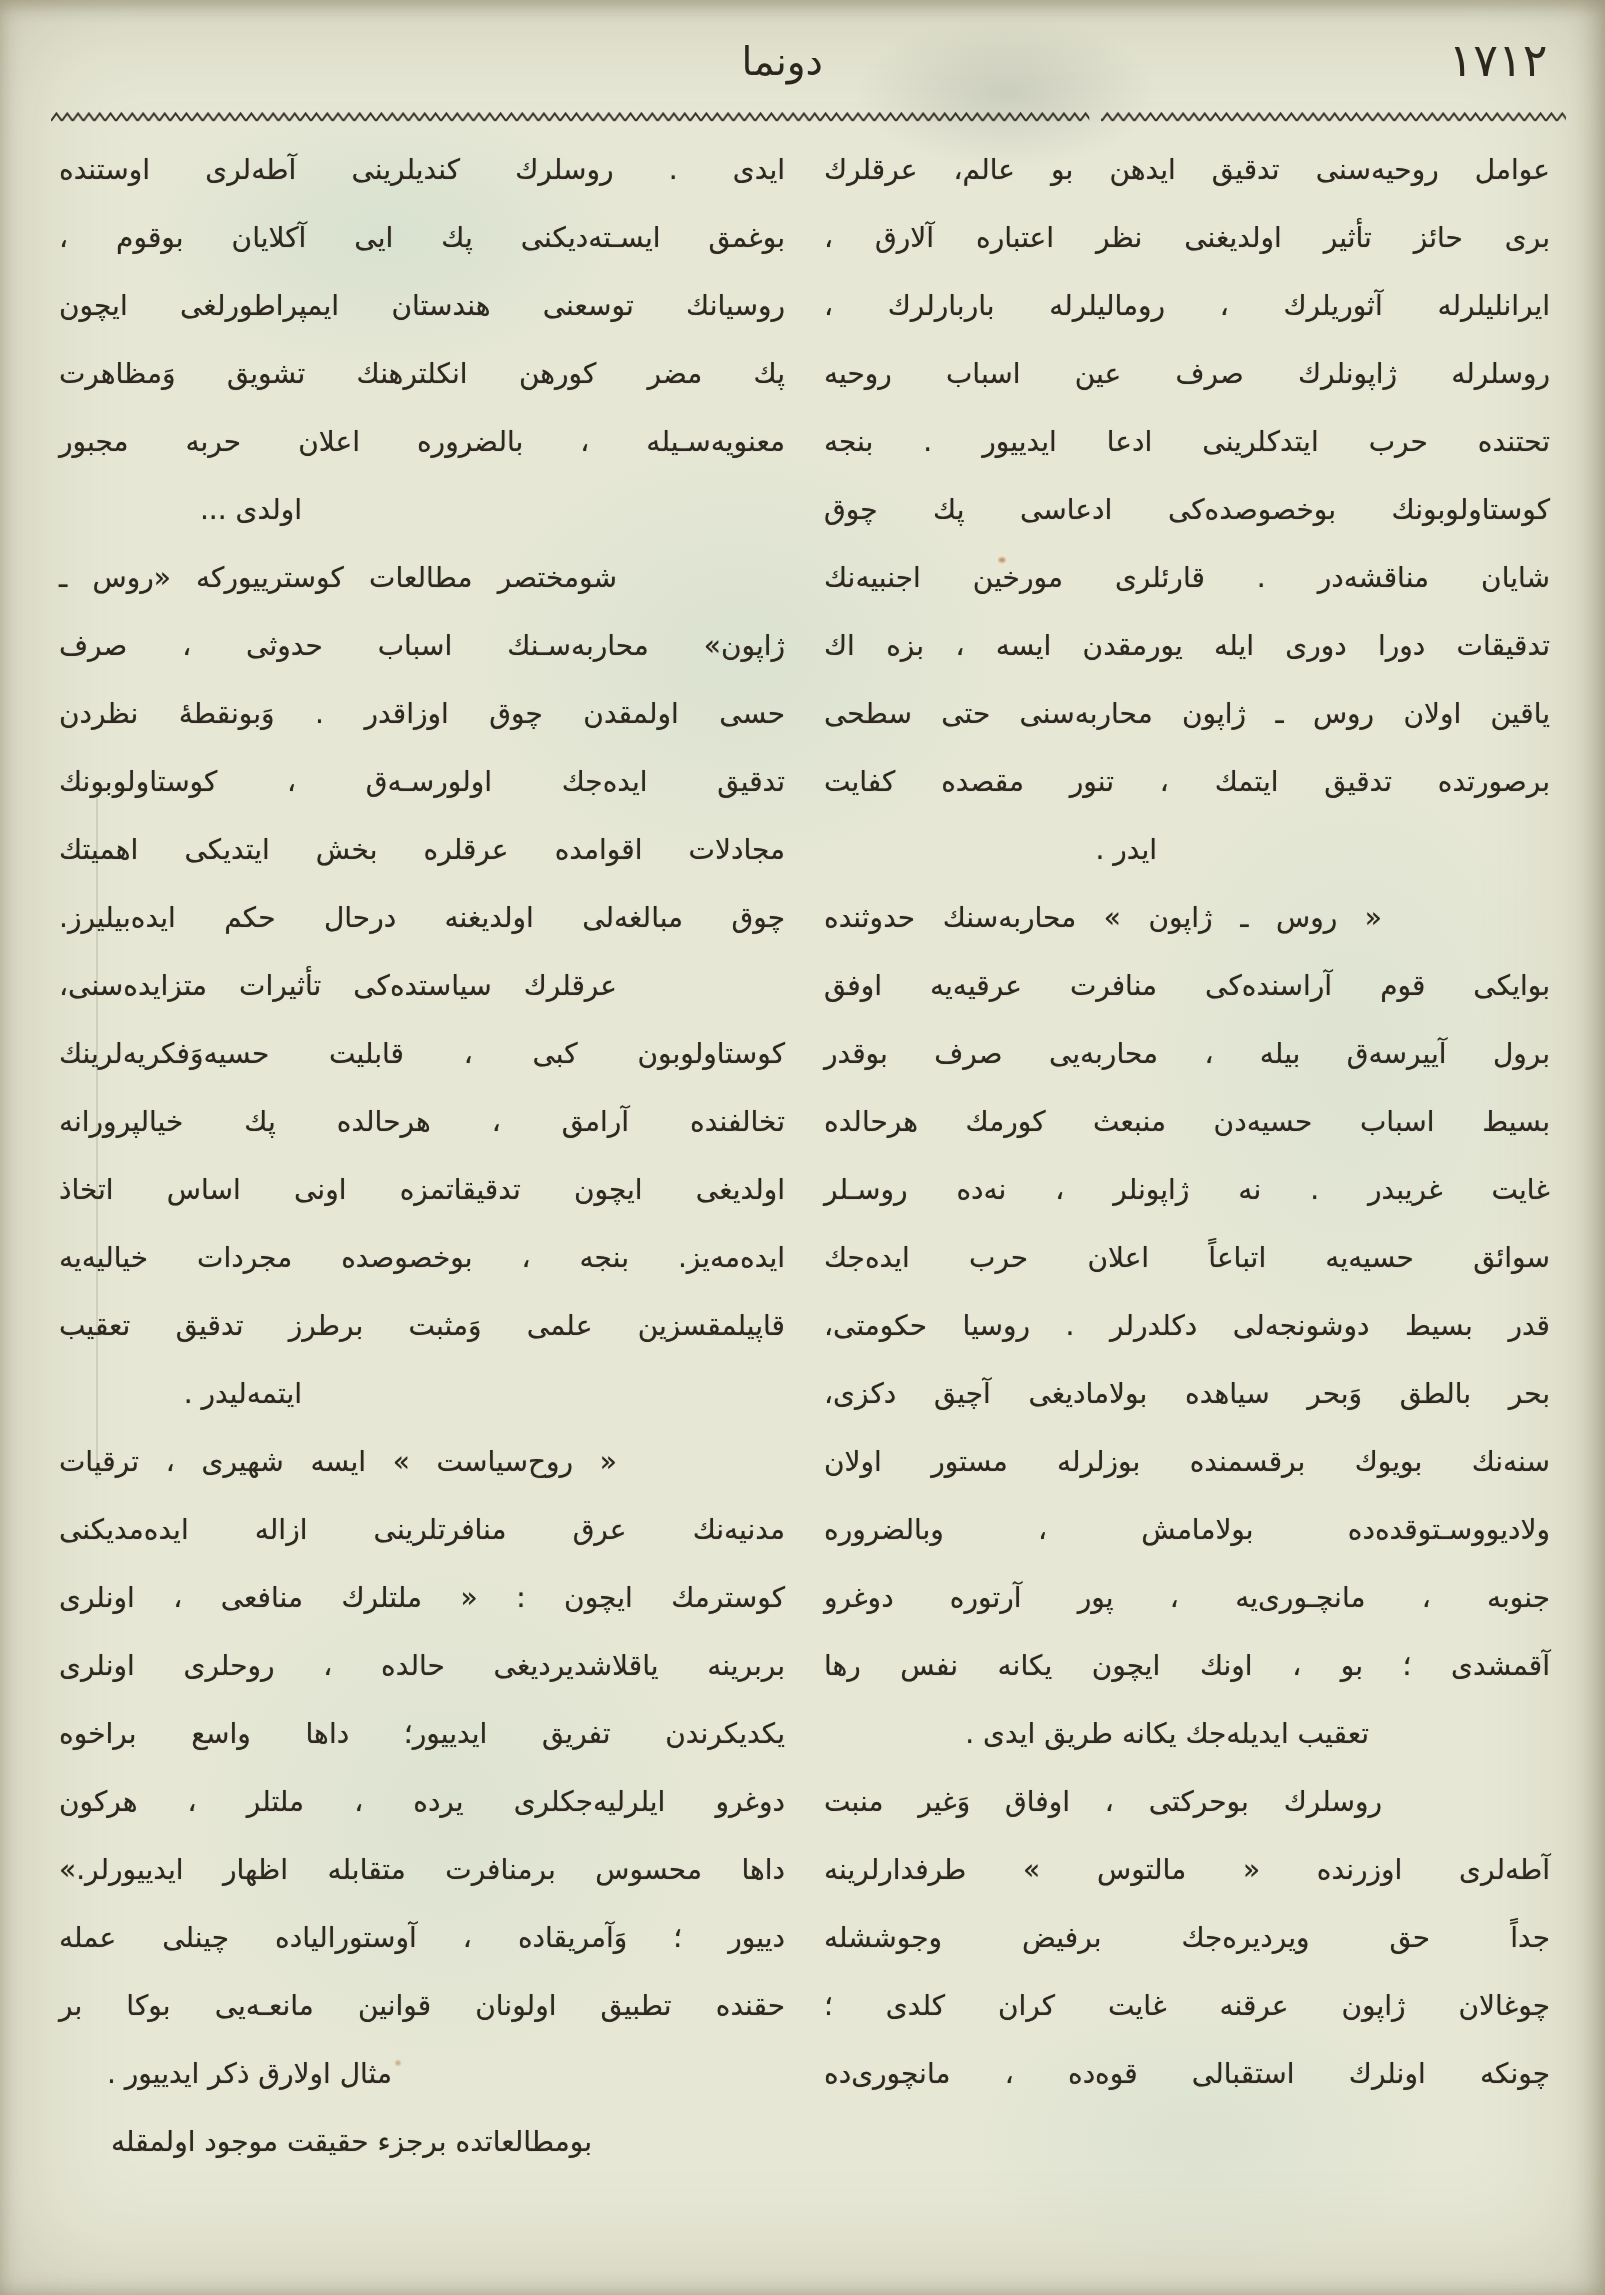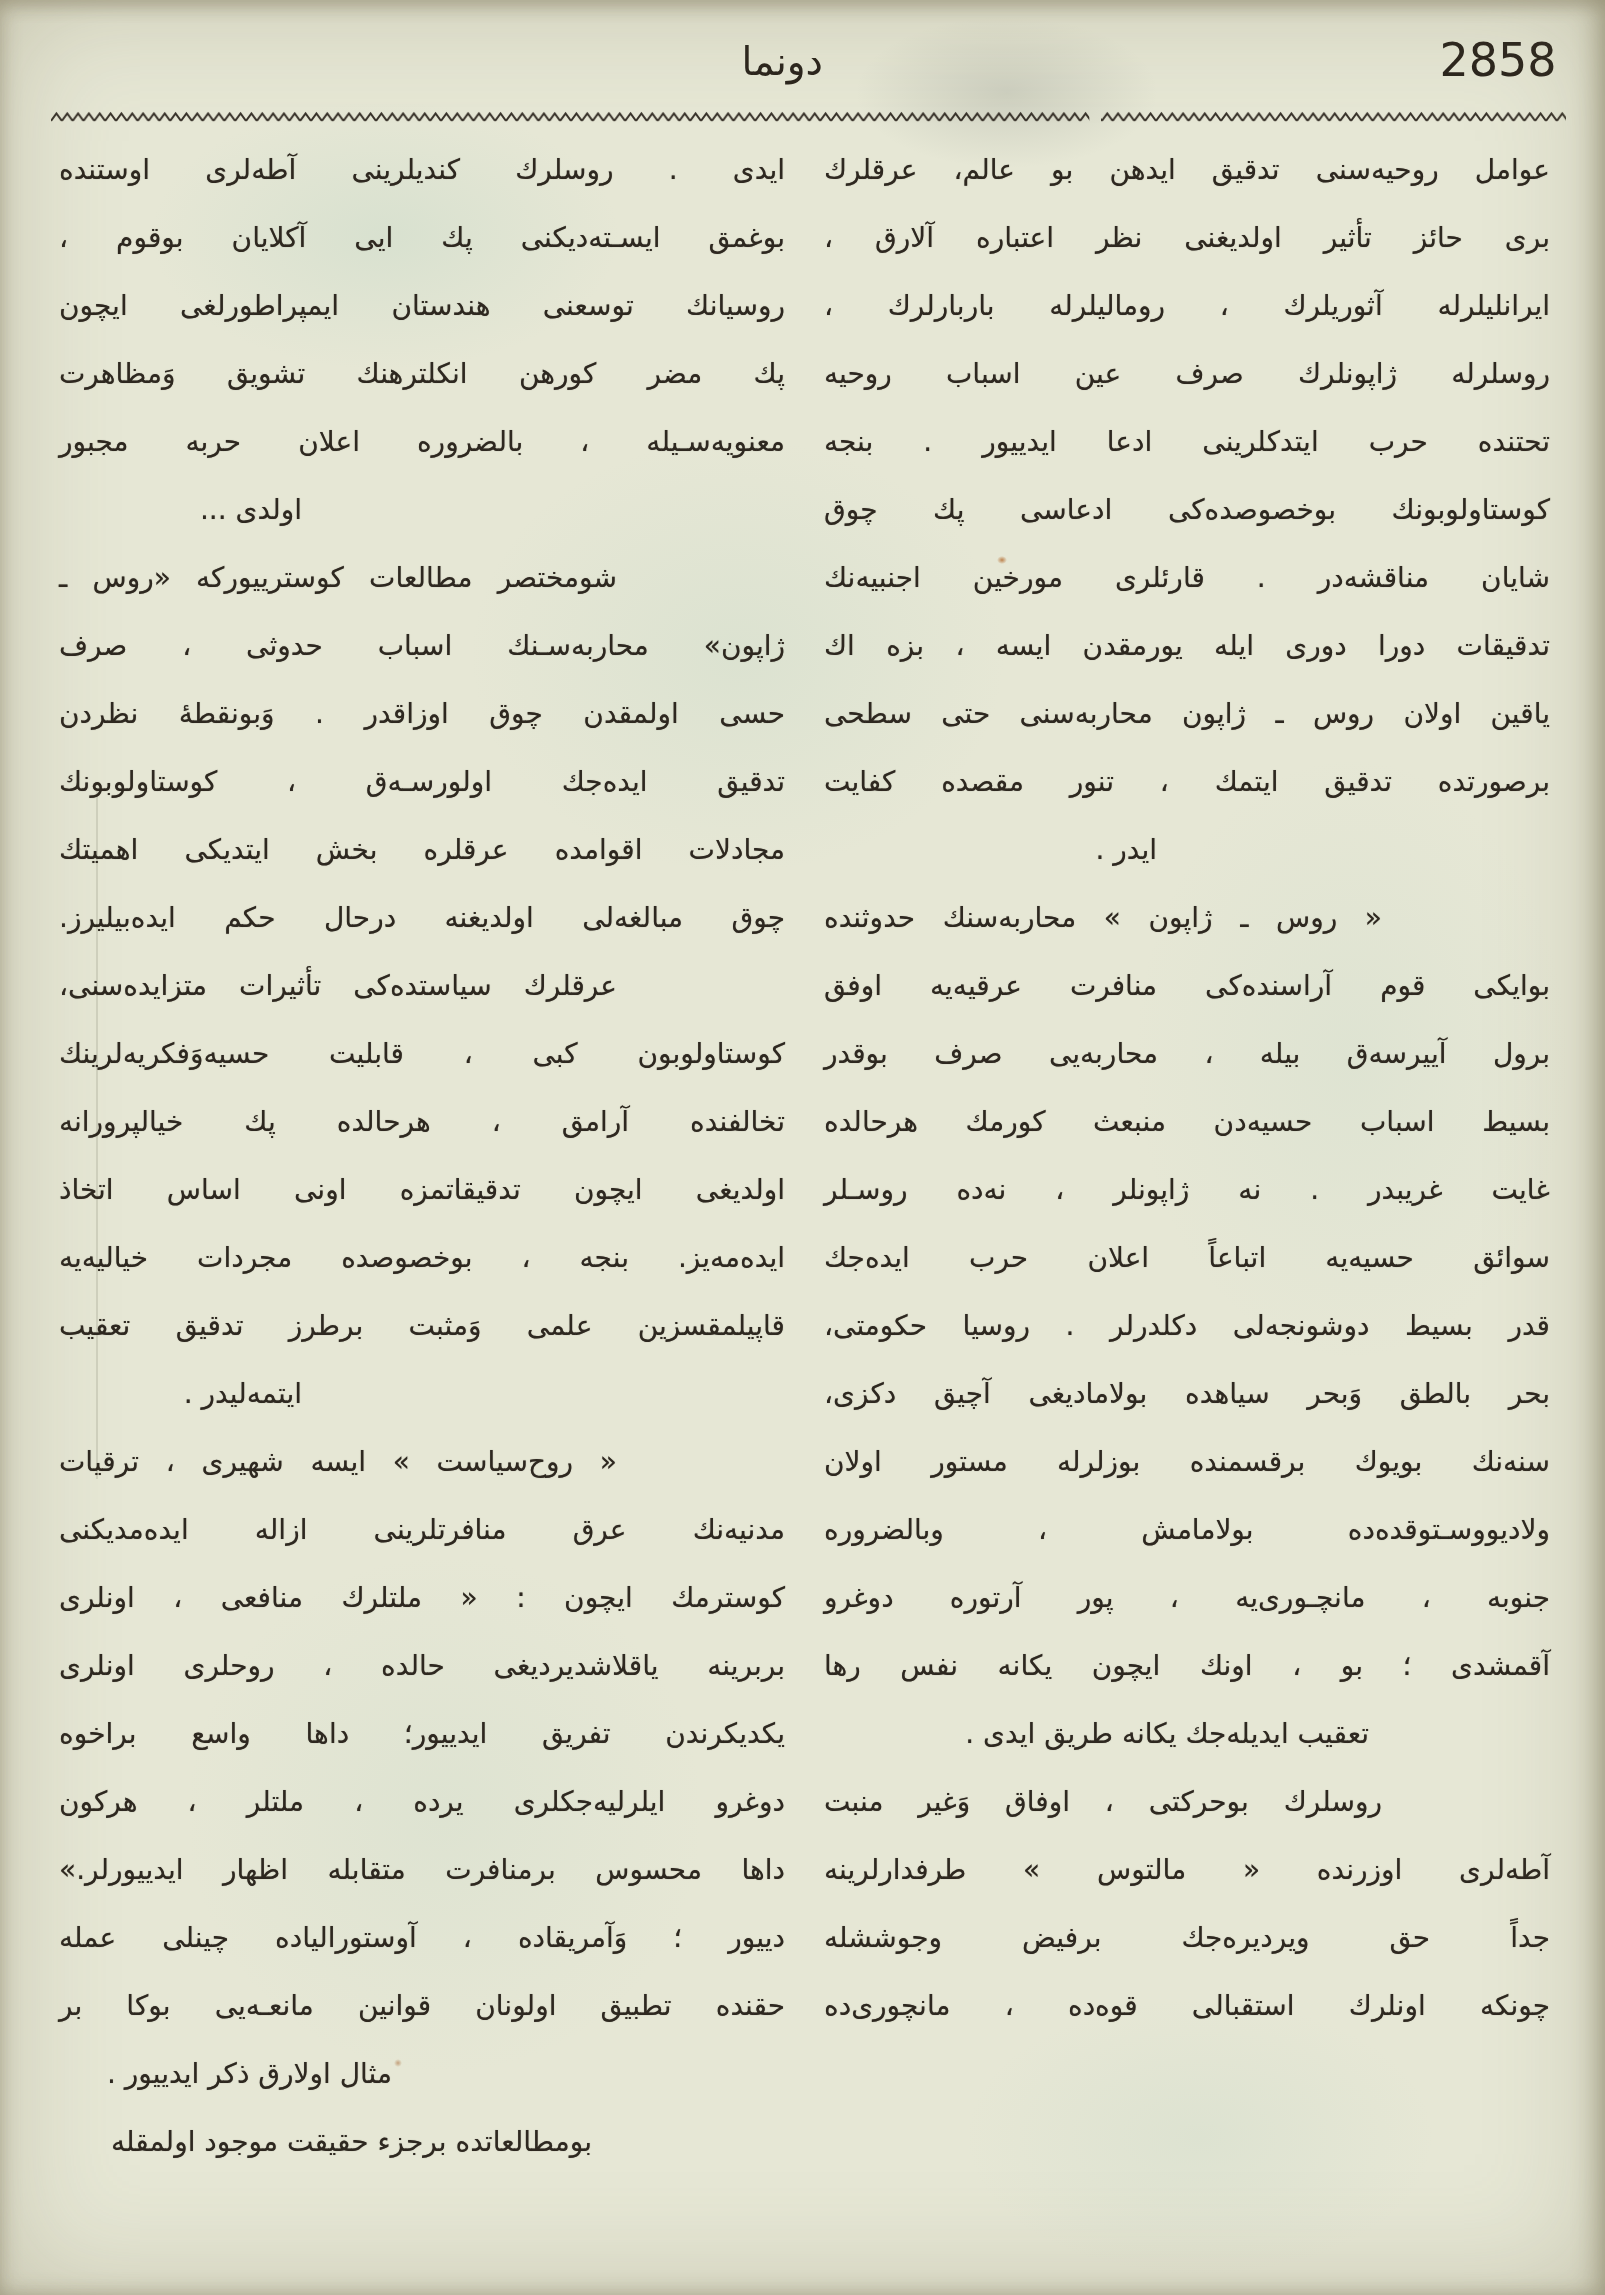--- a/index.html
+++ b/index.html
@@ -67,21 +67,21 @@
   <div class="stain stain2"></div>
   <div class="stain stain3"></div>
   <div class="stain stain4"></div>
   <div class="stain stain5"></div>
   <div class="stain stain6"></div>
   <div class="stain rust1"></div>
   <div class="stain rust2"></div>
   <div class="fold"></div>
 
   <div class="journal-title">دونما</div>
-  <div class="page-number">2858</div>
+  <div class="page-number">١٧١٢</div>
 
   <svg class="rule" width="1527" height="15" xmlns="http://www.w3.org/2000/svg" viewBox="0 0 1818 18">
     <defs>
       <pattern id="zz" width="13" height="18" patternUnits="userSpaceOnUse">
         <path d="M0 13 L6.5 4 L13 13" fill="none" stroke="#38322a" stroke-width="2.4"></path>
       </pattern>
     </defs>
     <rect x="0" y="0" width="1246" height="18" fill="url(#zz)"></rect>
     <rect x="1260" y="0" width="558" height="18" fill="url(#zz)"></rect>
   </svg>
@@ -107,20 +107,21 @@
       <p class="line">قدر بسيط دوشونجه‌لى دكلدرلر . روسيا حكومتى،</p>
       <p class="line">بحر بالطق وَبحر سياهده بولاماديغى آچيق دكزى،</p>
       <p class="line">سنه‌نك بويوك برقسمنده بوزلرله مستور اولان</p>
       <p class="line">ولاديووسـتوقده‌ده بولامامش ، وبالضروره</p>
       <p class="line">جنوبه ، مانچـورى‌يه ، پور آرتوره دوغرو</p>
       <p class="line">آقمشدى ؛ بو ، اونك ايچون يكانه نفس رها</p>
       <p class="line tail-c">تعقيب ايديله‌جك يكانه طريق ايدى .</p>
       <p class="line indent">روسلرك بوحركتى ، اوفاق وَغير منبت</p>
       <p class="line">آطه‌لرى اوزرنده « مالتوس » طرفدارلرينه</p>
       <p class="line">جداً حق ويرديره‌جك برفيض وجوششله</p>
+      <p class="line">چوغالان ژاپون عرقنه غايت كران كلدى ؛</p>
       <p class="line">چونكه اونلرك استقبالى قوه‌ده ، مانچورى‌ده</p>
     </div>
 
   <div class="col col-left">
       <p class="line">ايدى . روسلرك كنديلرينى آطه‌لرى اوستنده</p>
       <p class="line">بوغمق ايسـته‌ديكنى پك ايى آكلايان بوقوم ،</p>
       <p class="line">روسيانك توسعنى هندستان ايمپراطورلغى ايچون</p>
       <p class="line">پك مضر كورهن انكلترهنك تشويق وَمظاهرت</p>
       <p class="line">معنويه‌سـيله ، بالضروره اعلان حربه مجبور</p>
       <p class="line tail-b">اولدى ...</p>

